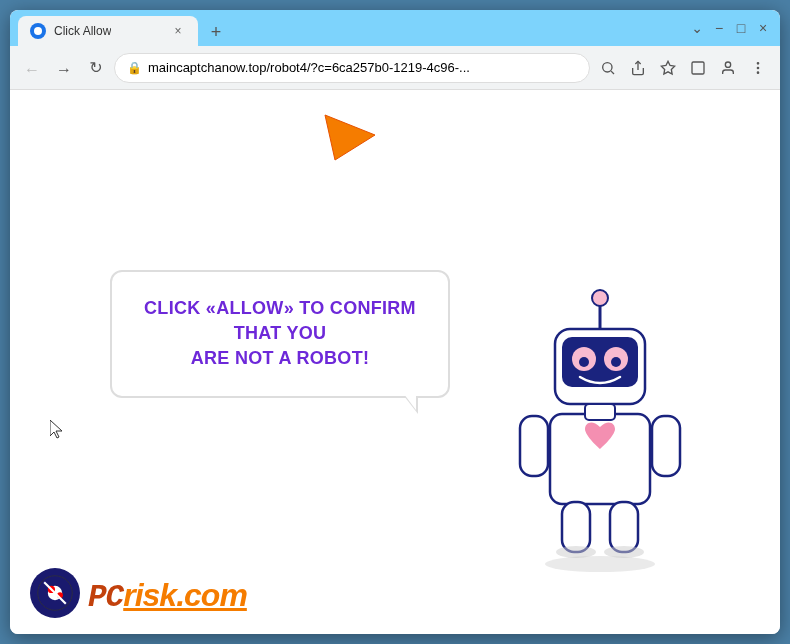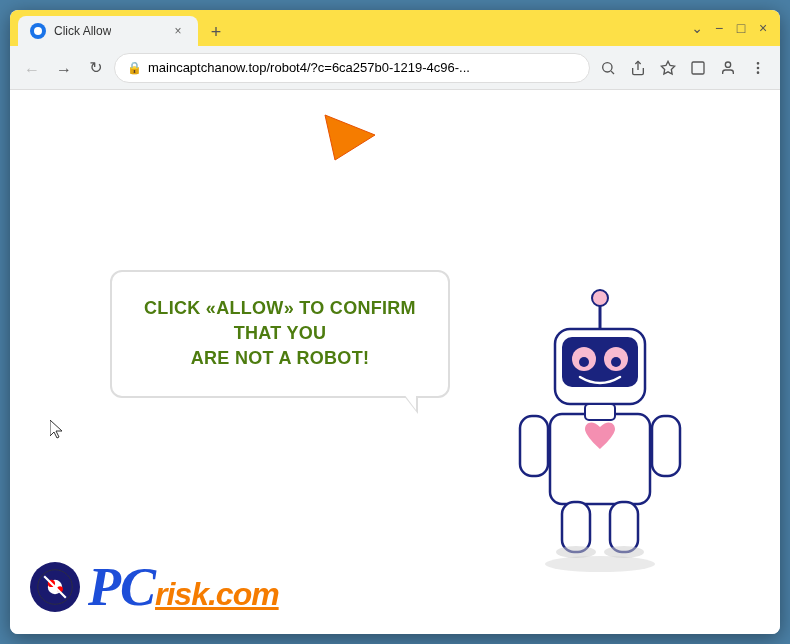--- a/index.html
+++ b/index.html
@@ -20,21 +20,21 @@
       background: #f1f3f4;
       border-radius: 8px;
       box-shadow: 0 4px 20px rgba(0,0,0,0.4);
       display: flex;
       flex-direction: column;
       overflow: hidden;
     }
 
     
     .title-bar {
-      background: #fde047;
+      background: #7dd3fc;
       height: 36px;
       display: flex;
       align-items: center;
       padding: 0 8px;
       gap: 4px;
       border-radius: 8px 8px 0 0;
     }
 
     .tab-area {
       display: flex;
@@ -239,21 +239,21 @@
       height: 0;
       border-left: 12px solid transparent;
       border-right: 0px solid transparent;
       border-top: 16px solid white;
       z-index: 1;
     }
 
     .bubble-text {
       font-size: 18px;
       font-weight: 900;
-      color: #4d7c0f;
+      color: #6d28d9;
       line-height: 1.4;
       letter-spacing: 0.3px;
     }
 
     
     .robot-container {
       position: absolute;
       right: 80px;
       bottom: 80px;
       width: 200px;
@@ -431,21 +431,21 @@
       <div class="pcrisk-icon">
         <svg width="36" height="36" viewBox="0 0 50 50">
           <circle cx="25" cy="25" r="24" fill="#1a1a6e" stroke="#333" stroke-width="1"></circle>
           <circle cx="25" cy="25" r="10" fill="white"></circle>
           <circle cx="20" cy="20" r="5" fill="red"></circle>
           <circle cx="32" cy="28" r="4" fill="red"></circle>
           <line x1="10" y1="10" x2="40" y2="40" stroke="white" stroke-width="3"></line>
         </svg>
       </div>
       <div class="pcrisk-text">
-        <span style="color:#1d4ed8; font-style:italic; font-weight:900; font-size:54px; font-family:Liberation Serif, serif;">PC</span><span class="orange" style="color:#f57c00; font-style:italic; font-weight:900; font-size:32px; font-family:Arial Black,Arial,sans-serif;">risk.com</span>
+        <span style="color:#c2410c; font-style:italic; font-weight:900; font-size:31px; font-family:Liberation Mono, monospace;">PC</span><span class="orange" style="color:#f57c00; font-style:italic; font-weight:900; font-size:32px; font-family:Arial Black,Arial,sans-serif;">risk.com</span>
       </div>
     </div>
 
     <div class="cursor">
       <svg width="16" height="20" viewBox="0 0 16 20">
         <path d="M0 0 L0 16 L4 12 L7 18 L9 17 L6 11 L12 11 Z" fill="white" stroke="#333" stroke-width="1"></path>
       </svg>
     </div>
 
   </div>

